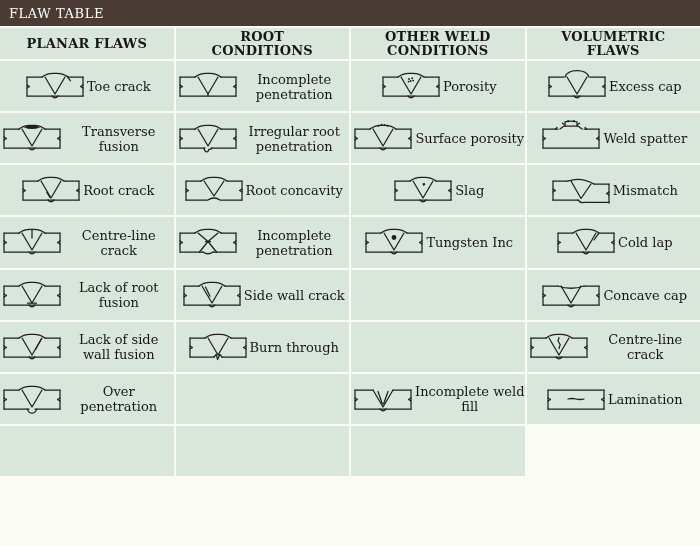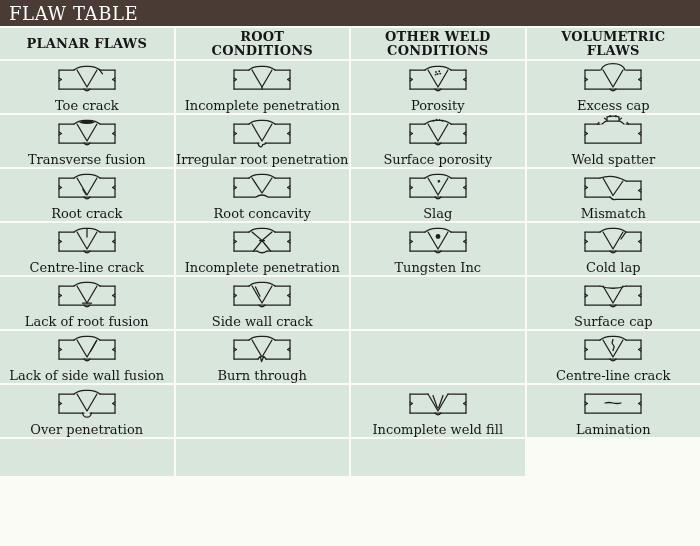--- a/index.html
+++ b/index.html
@@ -5,40 +5,40 @@
   html,body{margin:0;padding:0;}
   body{
     width:700px;height:546px;overflow:hidden;
     background:var(--grid-line,#fafbf5);
     font-family:"DejaVu Serif","Liberation Serif",serif;
   }
   .titlebar{
     height:26px;box-sizing:border-box;
     background:var(--titlebar-bg,#4a3c34);
     color:var(--titlebar-text,#ffffff);
-    font-size:18px;letter-spacing:.6px;
+    font-size:13px;letter-spacing:.6px;
     display:flex;align-items:center;padding-left:9px;
   }
   .grid{
     width:700px;height:450px;box-sizing:border-box;
     display:grid;
     grid-template-columns:repeat(4,1fr);
     grid-template-rows:31px repeat(8,1fr);
     gap:2px;padding-top:2px;
     background:var(--grid-line,#fafbf5);
   }
   .hcell{
     background:var(--cell-bg,#d9e6dc);
     display:flex;align-items:center;justify-content:center;
     text-align:center;font-weight:bold;font-size:13px;line-height:14px;
     color:var(--ink,#161616);letter-spacing:.2px;padding:0 14px;
   }
   .cell{
     background:var(--cell-bg,#d9e6dc);
-    display:flex;flex-direction:column;align-items:center;justify-content:center;
+    display:flex;flex-direction:row;align-items:center;justify-content:center;
   }
   .cell svg{display:block;}
   .label{
     font-size:13px;color:var(--ink,#161616);
     margin-top:1px;text-align:center;line-height:15px;
   }
 </style>
 </head>
 <body style="--titlebar-bg: #4a3c34; --titlebar-text: #ffffff; --cell-bg: #d9e6dc; --grid-line: #fafbf5; --ink: #161616;">
 
@@ -420,21 +420,21 @@
           <path d="M4 9 V28"></path>
           <path d="M60 9 V28"></path>
           <path d="M4 17 L6.5 18.5 L4 20"></path>
           <path d="M60 17 L57.5 18.5 L60 20"></path>
           <path d="M4 28 H60"></path>
           <path d="M22 9 L32 26 M42 9 L32 26"></path>
           <path d="M19 9 Q32 13.5 45 9"></path>
           <path d="M29 28 Q32 31.5 35 28"></path>
         </svg>
       </span>
-    <span class="label">Surface cap</span>
+    <span class="label">Concave cap</span>
   </div>
 
   <div class="cell">
     <span class="icon-holder">
         <svg width="64" height="36" viewBox="0 0 64 36" fill="none" stroke="#1f1f1f" stroke-width="1.25" stroke-linecap="round" stroke-linejoin="round">
           <path d="M4 9 H19"></path>
           <path d="M45 9 H60"></path>
           <path d="M4 9 V28"></path>
           <path d="M60 9 V28"></path>
           <path d="M4 17 L6.5 18.5 L4 20"></path>

